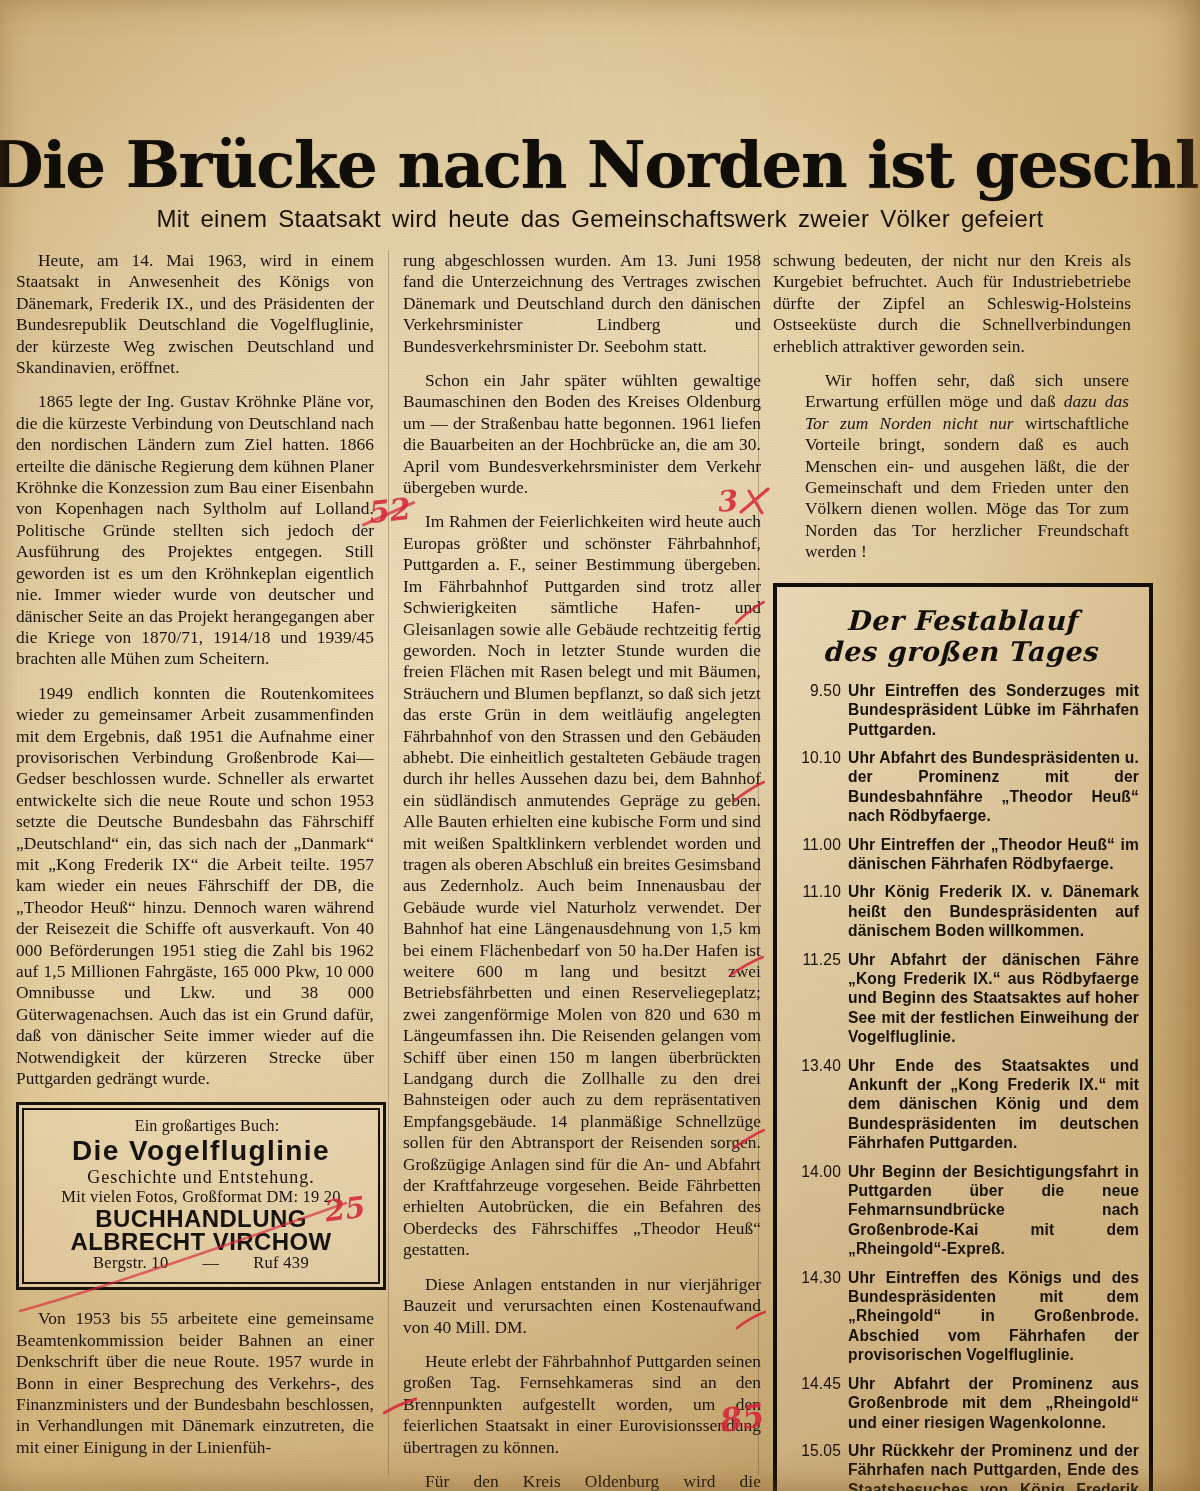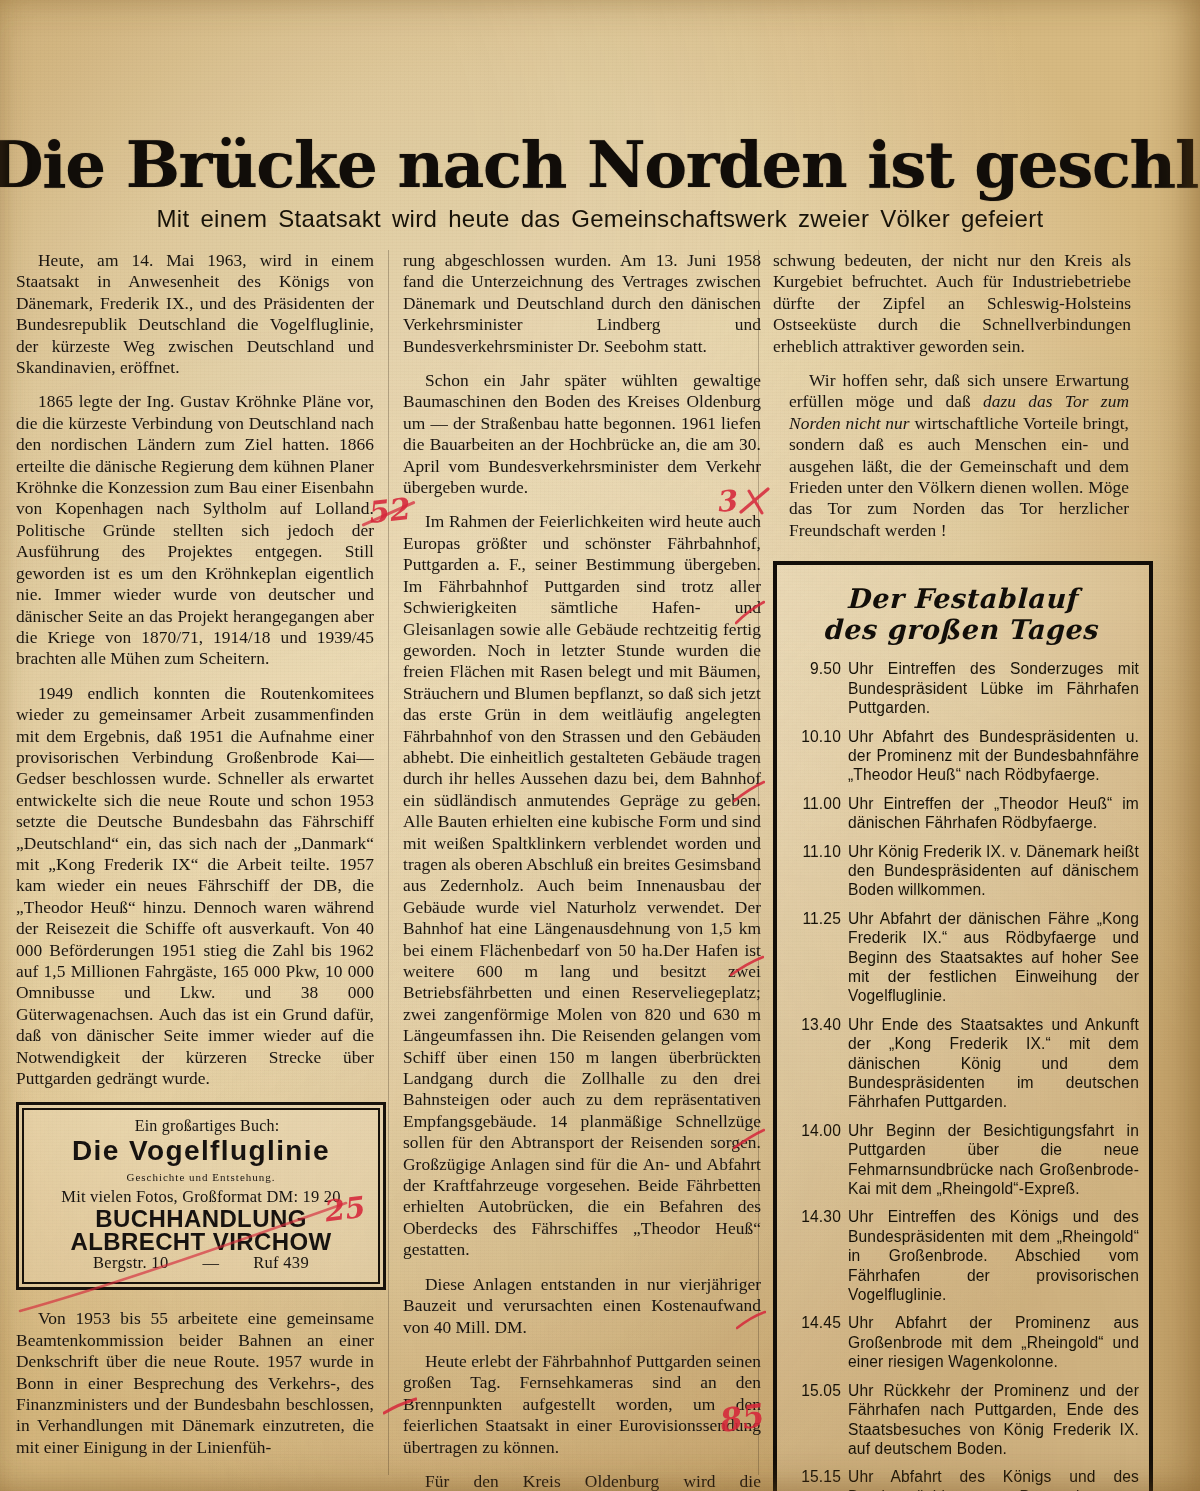--- a/index.html
+++ b/index.html
@@ -69,21 +69,21 @@
     font-size:17.4px;
     line-height:21.4px;
     text-align:justify;
     text-indent:22px;
     letter-spacing:.05px;
     color:#191410;
     -webkit-font-smoothing:none;
   }
   .col p.noind{text-indent:0;}
   .col p.quoted{
-    margin-left:16px;margin-right:2px;
+    margin-left:32px;margin-right:2px;
     text-indent:20px;
   }
   .col p i{font-style:italic;}
 
   
   .vrule{position:absolute;top:0;width:1px;height:1225px;background:rgba(60,48,30,.30);}
   #vr1{left:372px;} #vr2{left:742px;}
 
   
   #ad{
@@ -102,21 +102,21 @@
     font-size:16px;line-height:19px;text-align:center;padding-left:12px;
     letter-spacing:.2px;
   }
   #ad-title{
     font-family:"Liberation Sans", sans-serif;
     font-weight:700;font-size:28px;line-height:33px;
     letter-spacing:1.4px;margin-top:-1px;
   }
   #ad-sub{
     font-family:"Liberation Serif", serif;
-    font-size:11px;line-height:20px;letter-spacing:1px;
+    font-size:18px;line-height:20px;letter-spacing:1px;
   }
   #ad-fotos{
     font-family:"Liberation Serif", serif;
     font-size:16.5px;line-height:20px;letter-spacing:.2px;
   }
   #ad-shop{
     font-family:"Liberation Sans", sans-serif;
     font-weight:700;font-size:24px;line-height:23px;letter-spacing:.4px;
   }
   #ad-addr{
@@ -147,21 +147,21 @@
     display:flex;
     margin-bottom:9px;
     font-family:"Liberation Sans", sans-serif;
     font-size:15.6px;line-height:19.4px;
     letter-spacing:.15px;
     color:#171208;
   }
   .fitem .t{
     flex:0 0 54px;text-align:right;padding-right:7px;white-space:nowrap;
   }
-  .fitem .d{flex:1 1 auto;text-align:justify;}
+  .fitem .d{flex:1 1 auto;text-align:justify;font-weight:bold;}
 
   
   .redmark{
     position:absolute;z-index:6;
     color:#d6273a;
     font-family:"DejaVu Serif", serif;
     font-style:italic;font-weight:700;
     opacity:.88;
     pointer-events:none;
   }

